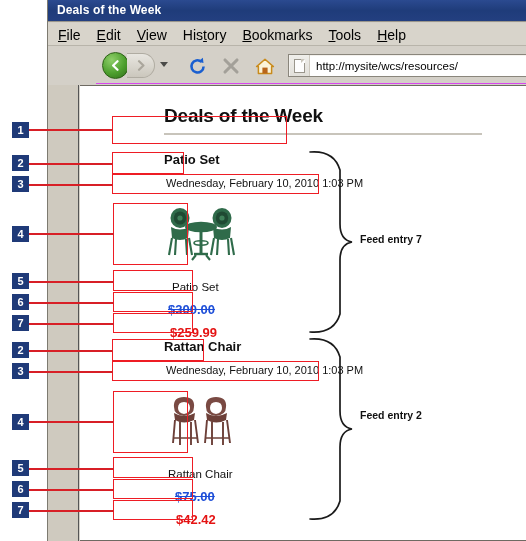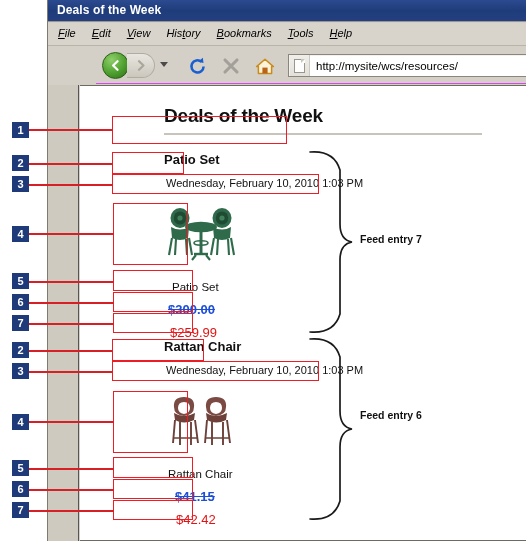--- a/index.html
+++ b/index.html
@@ -30,21 +30,21 @@
     letter-spacing: .1px; white-space: nowrap;
   }
 
   .menubar {
     position: absolute; left: 0; top: 23px; width: 479px; height: 23px;
     background: #d8d4cb;
     border-bottom: 1px solid #b8b4aa;
   }
   .menu-items { position: absolute; left: 10px; top: 4px; display: flex; gap: 16px; }
   .menu-item {
-    font-size: 11px; color: #000; white-space: nowrap; cursor: default; font-style: italic;
+    font-size: 14px; color: #000; white-space: nowrap; cursor: default;
   }
   .menu-item u { text-decoration: underline; }
 
   .toolbar {
     position: absolute; left: 0; top: 47px; width: 479px; height: 37px;
     background: #d4d0c8;
     border-bottom: 1px solid #d946ef;
     margin-left: 48px;
   }
 
@@ -152,21 +152,21 @@
     position: absolute; font-size: 11px; color: #111; white-space: nowrap;
   }
   .prod-name {
     position: absolute; font-size: 11.5px; color: #111; white-space: nowrap;
   }
   .price-old {
     position: absolute; font-size: 13px; font-weight: bold; color: #1d4ed8;
     text-decoration: line-through; white-space: nowrap;
   }
   .price-new {
-    position: absolute; font-size: 13px; font-weight: normal; color: #e41313;
+    position: absolute; font-size: 13px; font-weight: bold; color: #e41313;
     white-space: nowrap;
   }
   .prod-img { position: absolute; }
 
   
   .anno { position: absolute; left: 0; top: 0; width: 526px; height: 541px;
           pointer-events: none; }
   .hl {
     position: absolute; border: 1.5px solid #ee1c24; background: transparent;
   }
@@ -317,21 +317,21 @@
             <path d="M36 14 Q35 4 46 4 Q57 4 56 14 Q56 22 46 23 Q36 22 36 14 Z" fill="#7a4a43"></path>
             <path d="M40 15 Q40 9 46 9 Q52 9 52 15 Q52 20 46 21 Q40 20 40 15 Z" fill="#ffffff"></path>
             <path d="M36 20 Q46 26 57 20 L56 27 Q46 32 37 27 Z" fill="#6d4039"></path>
             <path d="M37 27 L35 50 M42 29 L42 52 M53 29 L53 52 M57 27 L60 50" stroke="#6d4039" stroke-width="1.9" fill="none"></path>
             <path d="M35 45 L60 45" stroke="#6d4039" stroke-width="1.5"></path>
           </svg>
         </div>
 
         <div class="prod-name" style="left:88px; top:382px;">Rattan Chair</div>
 
-        <div class="price-old" style="left:95px; top:403px;">$41.15</div>
+        <div class="price-old" style="left:95px; top:403px;">$75.00</div>
 
         <div class="price-new" style="left:96px; top:426px;">$42.42</div>
       </div>
     </div>
   </div>
 
   <div class="anno">
 
     <div class="hl" style="left:112px; top:116px; width:175px; height:28px;"></div>
     <div class="leader" style="left:29px; top:129px; width:84px;"></div>
@@ -386,15 +386,15 @@
     <div class="badge" style="left:12px; top:502px;">7</div>
 
     <svg class="brace-svg" style="left:308px; top:148px;" width="48" height="188">
       <path d="M2 4 Q26 2 32 22 L32 76 Q32 92 44 94 Q32 96 32 112 L32 166 Q26 186 2 184" fill="none" stroke="#1a1a1a" stroke-width="1.7" stroke-linecap="round"></path>
     </svg>
     <div class="brace-label" style="left:360px; top:233px;">Feed entry 7</div>
 
     <svg class="brace-svg" style="left:308px; top:335px;" width="48" height="188">
       <path d="M2 4 Q26 2 32 22 L32 76 Q32 92 44 94 Q32 96 32 112 L32 166 Q26 186 2 184" fill="none" stroke="#1a1a1a" stroke-width="1.7" stroke-linecap="round"></path>
     </svg>
-    <div class="brace-label" style="left:360px; top:409px;">Feed entry 6</div>
+    <div class="brace-label" style="left:360px; top:409px;">Feed entry 2</div>
   </div>
 </div>
 
 </body></html>

